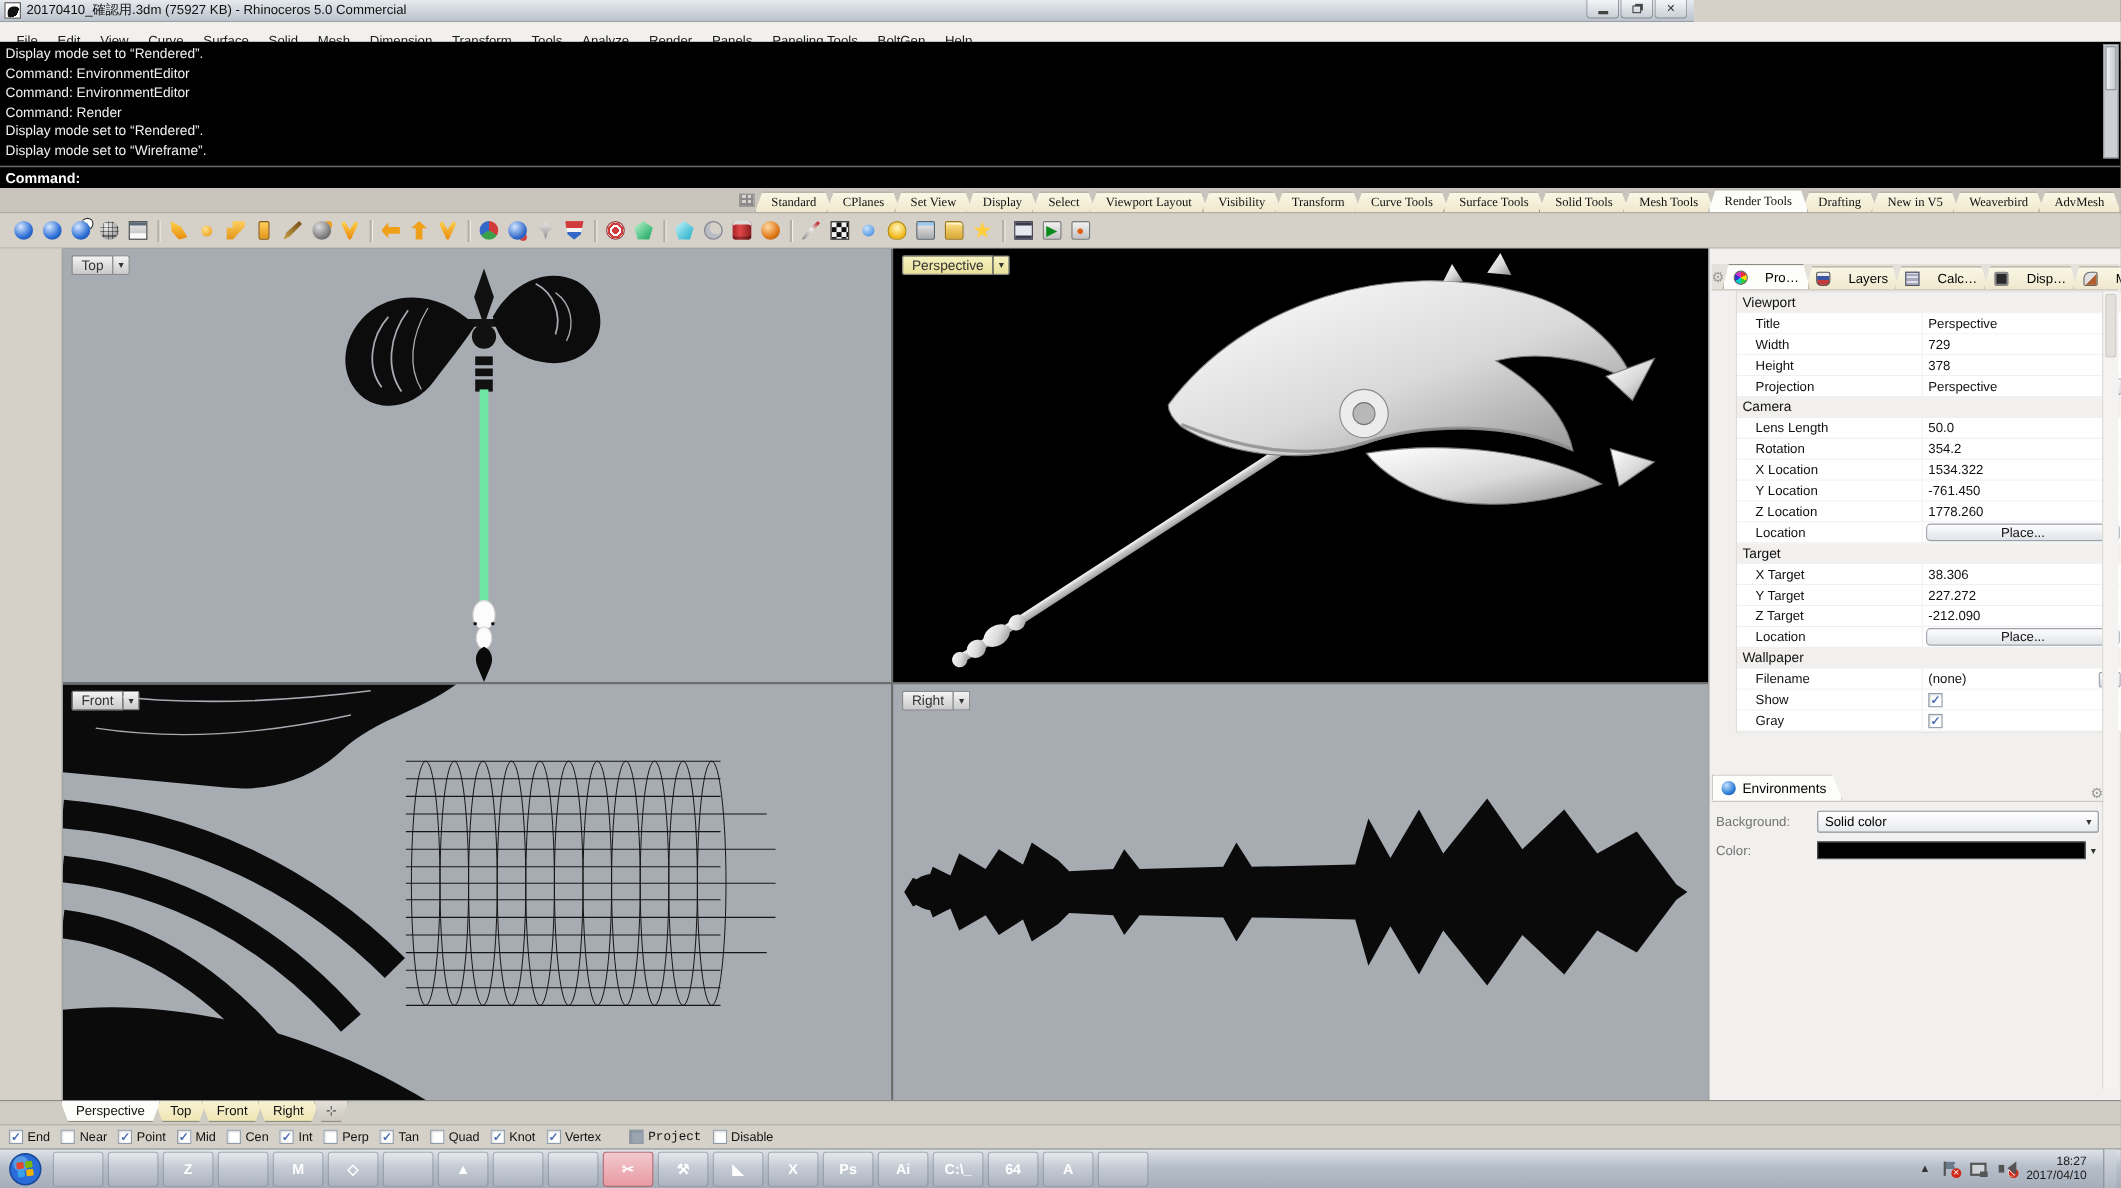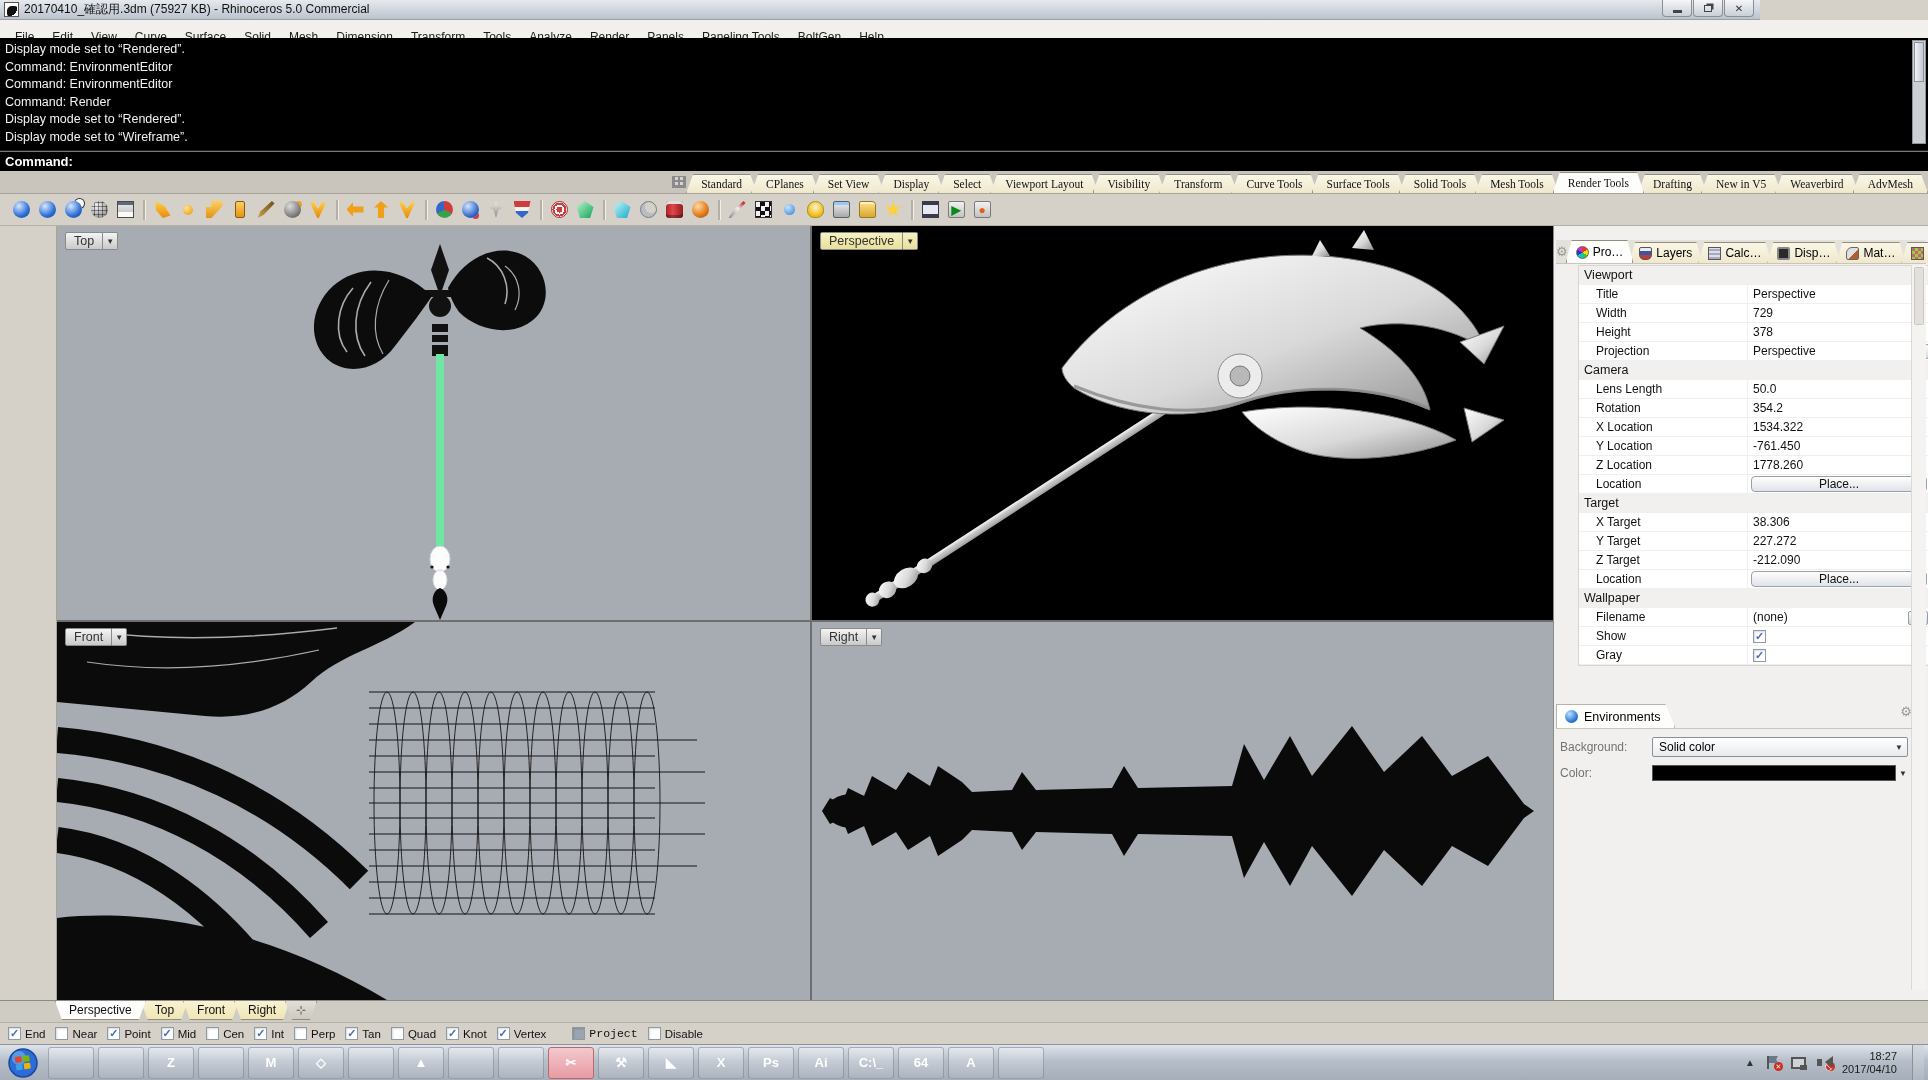--- a/index.html
+++ b/index.html
@@ -1,21 +1,21 @@
 <!DOCTYPE html>
 <html><head>
 <meta charset="utf-8">
 <style>
   * { box-sizing: border-box; margin:0; padding:0; }
   html,body { width:1928px; height:1080px; overflow:hidden; background:#888;
     font-family:"Liberation Sans", sans-serif; }
   #app { position:relative; width:1928px; height:1080px; background:#d5d1c9; }
 
   
-  .titlebar { position:absolute; left:0; top:0; width:1760px; height:20px;
+  .titlebar { position:absolute; left:0; top:0; width:1540px; height:20px;
     background:linear-gradient(#e6eaef,#bcc3cd); border-bottom:1px solid #9aa0a8;
     display:flex; align-items:center; padding-left:4px; }
   .app-icon { width:15px; height:15px; margin-right:5px; background:#fff; border:1px solid #555;
     position:relative; overflow:hidden; }
   .app-icon::after { content:""; position:absolute; left:2px; top:3px; width:12px; height:12px;
     background:radial-gradient(circle at 20% 20%, #111 0 55%, transparent 56%); border-radius:40%; }
   .title-text { font-size:12px; color:#111; }
   .win-btns { position:absolute; right:6px; top:0; display:flex; }
   .win-btn { width:30px; height:17px; margin-left:1px; border:1px solid #8a8f94; border-top:none;
     background:linear-gradient(#f4f6f8,#c9cfd7); border-radius:0 0 4px 4px;
@@ -122,21 +122,21 @@
   .vplabel .dd { width:15px; background:linear-gradient(#f4f4f4,#c9c9c9); border:1px solid #8a8a8a;
     border-left:none; border-radius:0 2px 2px 0; font-size:8px; color:#333; display:flex;
     align-items:center; justify-content:center; }
   .vplabel.active .lbl, .vplabel.active .dd { background:linear-gradient(#f6f2c2,#e8e09a); }
 
   
   .rightpanel { position:absolute; left:1553px; top:0; width:375px; height:774px; background:#f1f0ee;
     border-left:1px solid #8a8a8a; }
   .ptabs { position:absolute; left:2px; top:14px; right:2px; height:24px; display:flex;
     align-items:flex-end; border-bottom:1px solid #c9c5bd; background:#e4e1da; }
-  .ptab { height:21px; display:flex; align-items:center; gap:4px; padding:0 9px; font-size:12px;
+  .ptab { height:21px; display:flex; align-items:center; gap:16px; padding:0 9px; font-size:12px;
     background:linear-gradient(#fbf7e6,#efe8cd); border:1px solid #908c80; border-bottom:none;
     clip-path:polygon(6px 0, calc(100% - 6px) 0, 100% 100%, 0 100%); margin-left:-4px; }
   .ptab.active { background:#fdfdfb; height:23px; z-index:2; }
   .pticon { width:13px; height:13px; display:inline-block; }
   .pi-wheel{background:conic-gradient(#e33 0 60deg,#fd0 60deg 120deg,#3c3 120deg 180deg,#0cc 180deg 240deg,#33c 240deg 300deg,#c3c 300deg);border-radius:50%;border:1px solid #666}
   .pi-layers{background:linear-gradient(180deg,#ececec 0 30%,#3a55a4 30% 62%,#c23b3b 62%);border-radius:2px 2px 5px 5px;border:1px solid #555}
   .pi-calc{background:repeating-linear-gradient(0deg,#aab 0 2px,#dde 2px 4px),#9fb0c0;border:1px solid #556}
   .pi-disp{background:#2a2a2a;border:2px solid #888;border-radius:2px}
   .pi-mat{background:linear-gradient(135deg,#e0e0e0 0 55%,#b06030 55%);border-radius:6px 2px 2px 2px;border:1px solid #666}
   .pi-grid{background:repeating-conic-gradient(#9c4 0 90deg,#c66 0 180deg);background-size:6px 6px;border:1px solid #556}
@@ -163,21 +163,21 @@
     align-items:center; justify-content:center; box-shadow:inset 1px 1px 2px rgba(0,0,0,.15); }
   .cb.on::after { content:"✓"; color:#4a6fb5; font-size:11px; font-weight:bold; }
   .cb.special { background:#9aa5b0; }
   .pcheck { margin-left:5px; }
   .pscroll { position:absolute; right:2px; top:39px; bottom:10px; width:15px; background:#f4f3f1;
     border-left:1px solid #dcdad6; }
   .pscroll::before { content:""; position:absolute; left:2px; right:2px; top:2px; height:56px;
     background:#e2e0db; border:1px solid #ccc9c3; border-radius:2px; }
 
   .envpanel { position:absolute; left:2px; top:478px; width:356px; }
-  .envtabs { height:25px; display:flex; border-bottom:1px solid #c9c5bd; }
+  .envtabs { height:25px; display:flex; align-items:flex-end; border-bottom:1px solid #c9c5bd; }
   .envtab { height:24px; display:flex; align-items:center; gap:6px; padding:0 14px 0 8px;
     background:#fdfdfb; border:1px solid #b8b4ac; border-bottom:none; font-size:12.5px;
     clip-path:polygon(0 0, calc(100% - 10px) 0, 100% 100%, 0 100%); }
   .env-sphere { width:13px; height:13px; border-radius:50%;
     background:radial-gradient(circle at 35% 30%,#bfe0ff,#2f7fd6 60%,#123c86); }
   .env-gear { margin-left:auto; color:#9a9a9a; font-size:13px; }
   .envbody { padding:8px 4px 0 4px; }
   .envrow { display:flex; align-items:center; margin-bottom:8px; }
   .envlabel { width:92px; font-size:12px; color:#737373; }
   .envselect { flex:1; height:20px; background:linear-gradient(#fff,#e8eaee); border:1px solid #8a9099;

